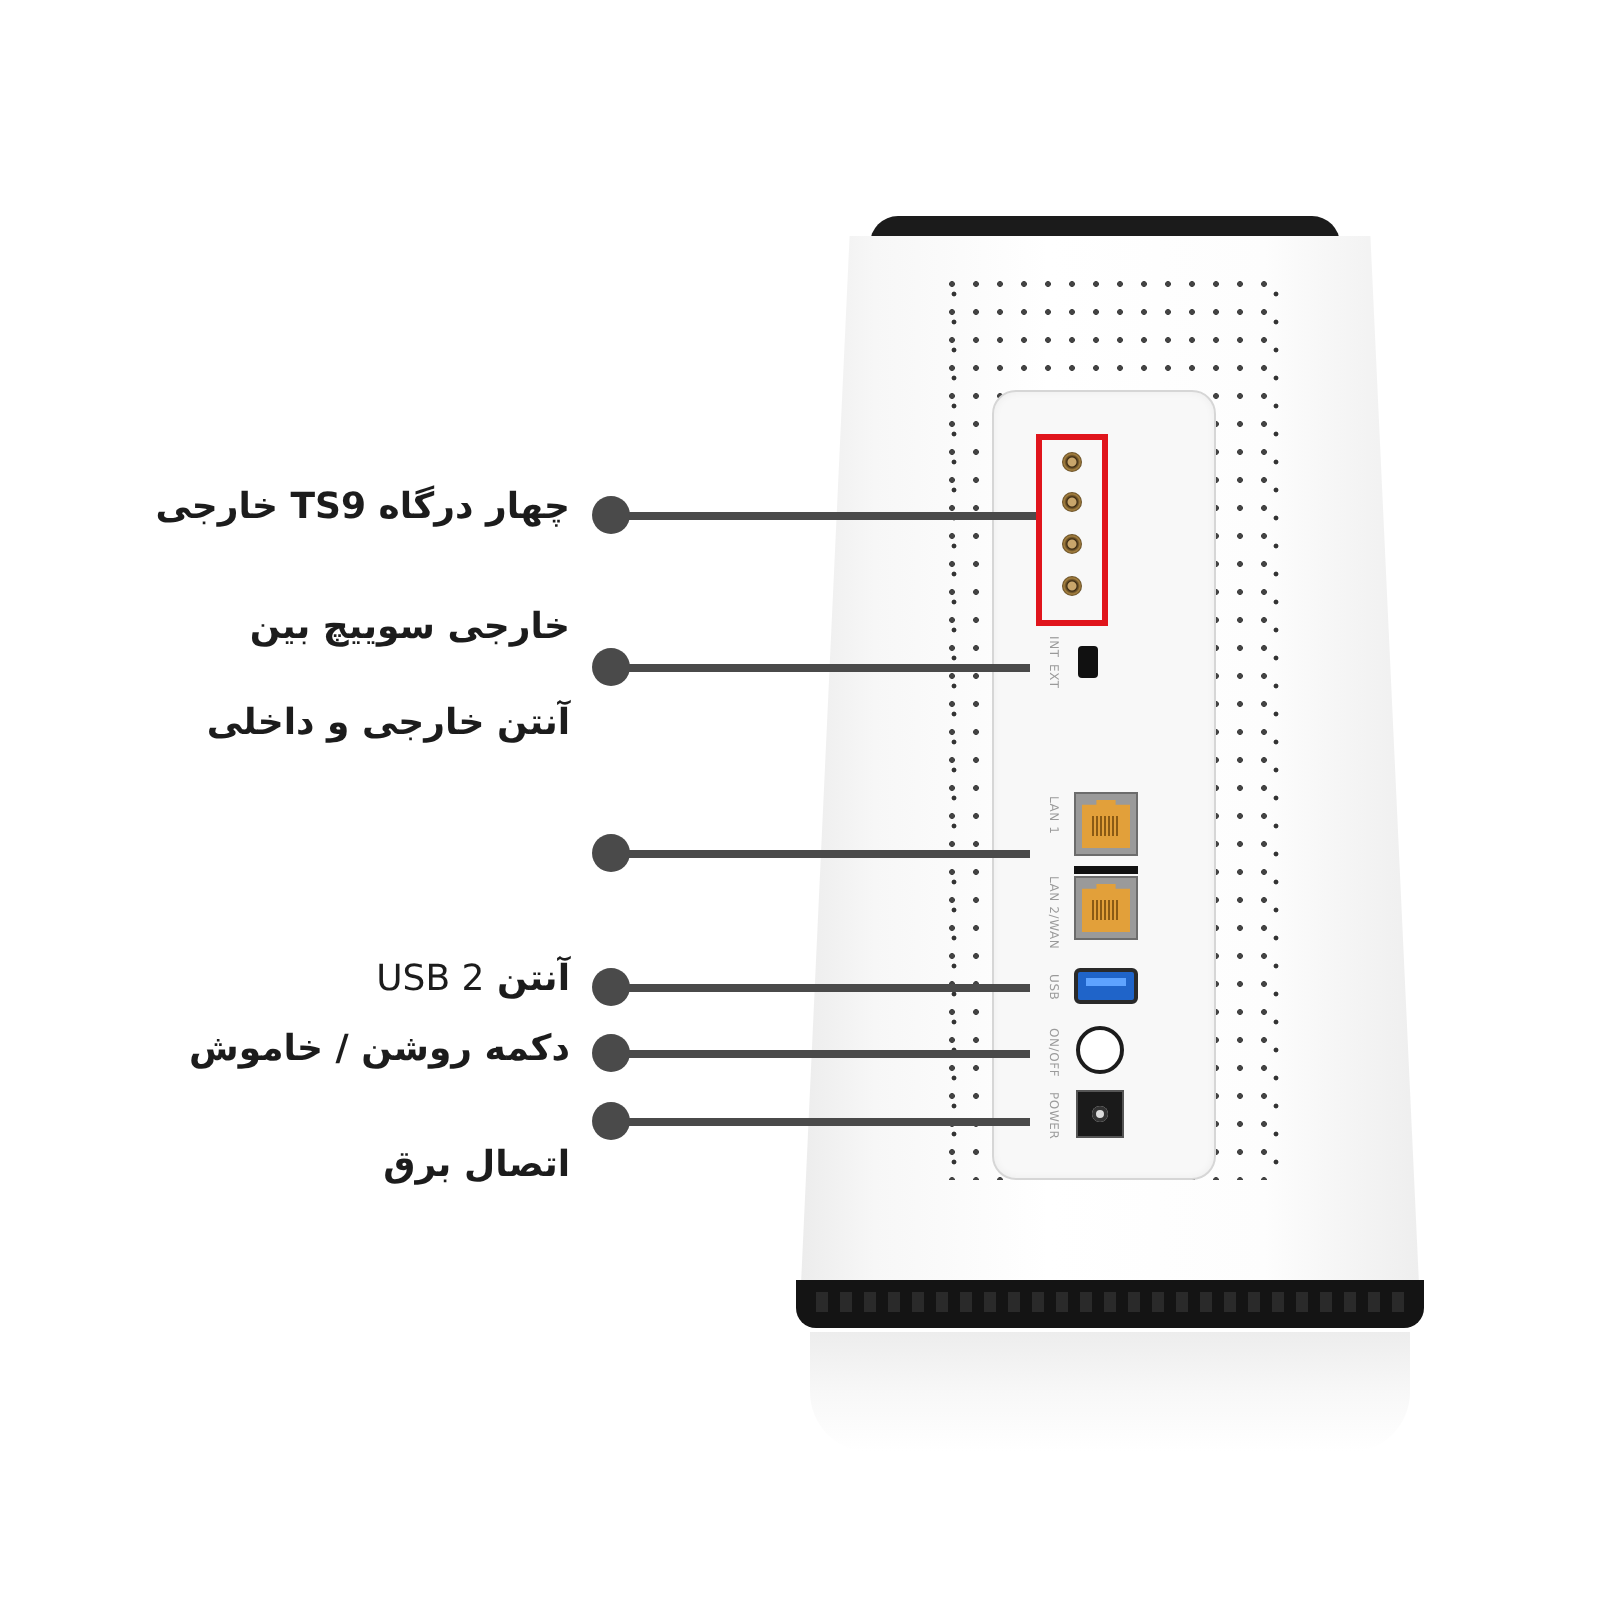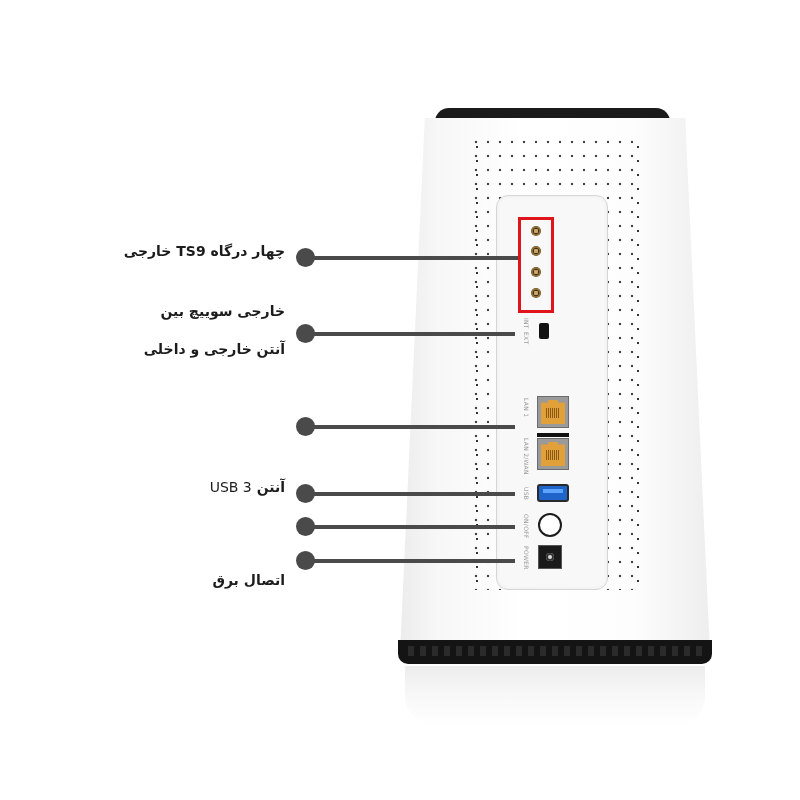--- a/index.html
+++ b/index.html
@@ -50,21 +50,21 @@
 
   .usb-port { position: absolute; left: 537px; top: 484px; width: 32px; height: 18px; background: #1f64c9; border: 2px solid #2a2a2a; border-radius: 3px; box-sizing: border-box; }
   .usb-port::after { content: ""; position: absolute; left: 4px; top: 3px; width: 20px; height: 4px; background: #5ea3ff; }
   .power-btn { position: absolute; left: 538px; top: 513px; width: 24px; height: 24px; border: 2px solid #1c1c1c; border-radius: 50%; background: #fff; box-sizing: border-box; }
   .dc-jack { position: absolute; left: 538px; top: 545px; width: 24px; height: 24px; background: #1a1a1a; border: 1px solid #555; box-sizing: border-box; }
   .dc-jack::after { content: ""; position: absolute; left: 7px; top: 7px; width: 8px; height: 8px; border-radius: 50%; background: #ddd; box-shadow: inset 0 0 0 2px #333; }
 
   
   .callout-line { position: absolute; left: 305px; height: 4px; background: #4a4a4a; }
   .callout-dot { position: absolute; left: 296px; width: 19px; height: 19px; border-radius: 50%; background: #4a4a4a; }
-  .callout-text { position: absolute; right: 515px; direction: rtl; text-align: right; color: #1c1c1c; font-size: 14px; font-weight: bold; line-height: 1.6; white-space: nowrap; }
+  .callout-text { position: absolute; right: 515px; direction: rtl; text-align: right; color: #1c1c1c; font-size: 18px; font-weight: bold; line-height: 1.6; white-space: nowrap; }
   .callout-text .latin { font-weight: normal; }
 </style>
 </head>
 <body>
 
 <div class="scene">
 
   <div class="router">
     <div class="top-cap"></div>
     <div class="body-shell"></div>
@@ -109,32 +109,33 @@
     <div class="reflection"></div>
   </div>
 
   <div class="callout-line" style="top:256px; width:213px"></div>
   <div class="callout-dot" style="top:248px"></div>
   <div class="callout-text" style="top:240px">چهار درگاه TS9 خارجی</div>
 
   <div class="callout-line" style="top:332px; width:210px"></div>
   <div class="callout-dot" style="top:324px"></div>
   <div class="callout-text" style="top:300px">خارجی سوییچ بین</div>
-  <div class="callout-text" style="top:338px">آنتن خارجی و داخلی</div>
+  <div class="callout-text" style="top:348px">آنتن خارجی و داخلی</div>
 
   <div class="callout-line" style="top:425px; width:210px"></div>
   <div class="callout-dot" style="top:417px"></div>
 
   <div class="callout-line" style="top:492px; width:210px"></div>
   <div class="callout-dot" style="top:484px"></div>
   <div class="callout-text" style="top:476px">
     <span>آنتن</span>
-    <span class="latin">USB 3</span>
+    <span class="latin">USB 2</span>
   </div>
 
   <div class="callout-line" style="top:525px; width:210px"></div>
   <div class="callout-dot" style="top:517px"></div>
+  <div class="callout-text" style="top:511px">دکمه روشن / خاموش</div>
 
   <div class="callout-line" style="top:559px; width:210px"></div>
   <div class="callout-dot" style="top:551px"></div>
   <div class="callout-text" style="top:569px">اتصال برق</div>
 
 </div>
 
 </body></html>

